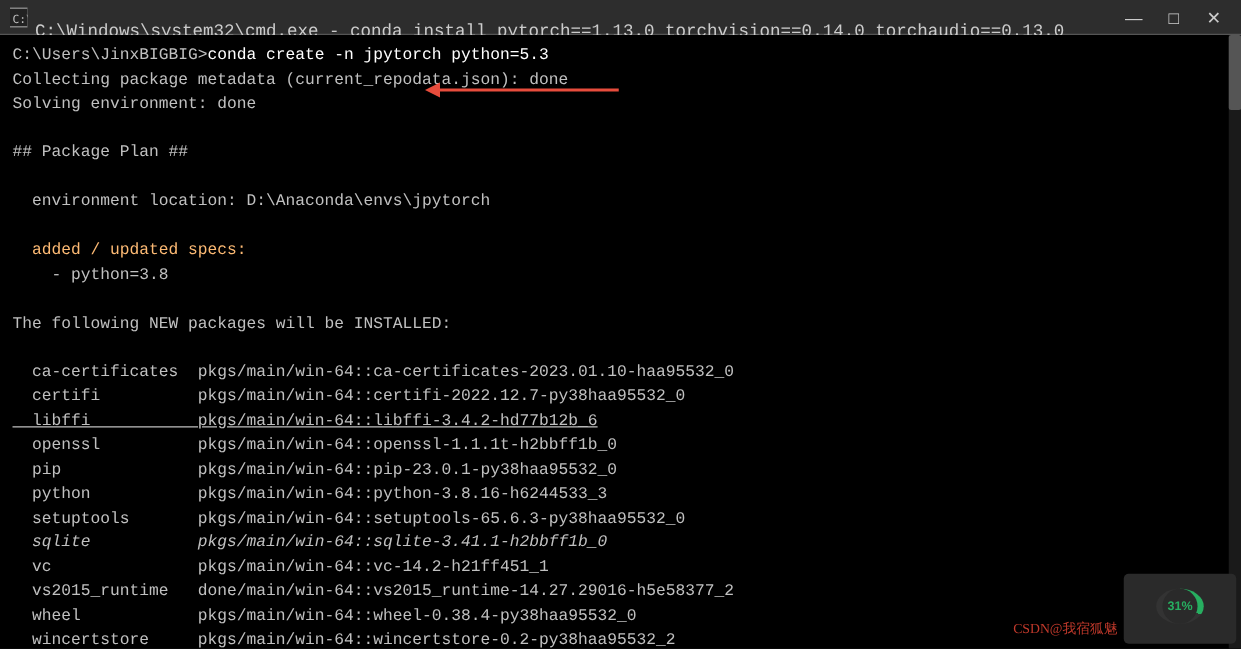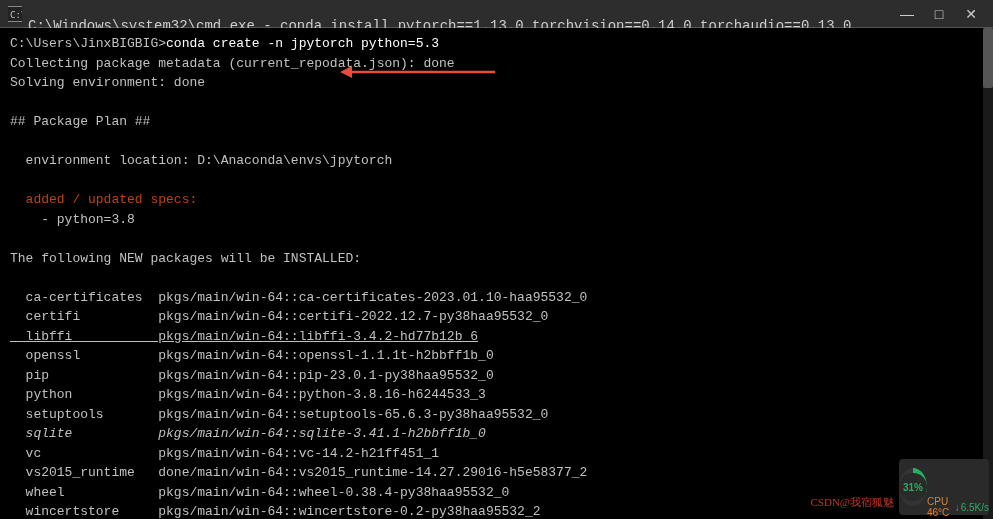--- a/index.html
+++ b/index.html
@@ -92,24 +92,24 @@
     
     .cpu-widget {
       position: absolute;
       bottom: 4px;
       right: 4px;
       width: 90px;
       height: 56px;
       background: #2a2a2a;
       border-radius: 4px;
       display: flex;
-      flex-direction: row;
+      flex-direction: column;
       align-items: center;
       justify-content: space-around;
-      padding: 0;
+      padding: 12px;
     }
     .cpu-circle {
       width: 38px;
       height: 38px;
       border-radius: 50%;
       background: conic-gradient(#27ae60 0% 31%, #333 31% 100%);
       display: flex;
       align-items: center;
       justify-content: center;
       position: relative;
@@ -200,21 +200,21 @@
 
 <div class="terminal">
   <div class="terminal-text" id="terminal-output"><span style="color:#c0c0c0;">C:\Users\JinxBIGBIG&gt;</span><span style="color:#fff;">conda create -n jpytorch python=5.3</span>
 <span style="color:#c0c0c0;">Collecting package metadata (current_repodata.json): done</span>
 <span style="color:#c0c0c0;">Solving environment: done</span>
 
 <span style="color:#c0c0c0;">## Package Plan ##</span>
 
 <span style="color:#c0c0c0;">  environment location: D:\Anaconda\envs\jpytorch</span>
 
-<span style="color:#c2410c;margin-top:44px;">  added / updated specs:</span>
+<span style="color:#fdba74;margin-top:44px;">  added / updated specs:</span>
 <span style="color:#c0c0c0;">    - python=3.8</span>
 
 <span style="color:#c0c0c0;">The following NEW packages will be INSTALLED:</span>
 
 <span style="color:#c0c0c0;">  ca-certificates  pkgs/main/win-64::ca-certificates-2023.01.10-haa95532_0</span>
 <span style="color:#c0c0c0;">  certifi          pkgs/main/win-64::certifi-2022.12.7-py38haa95532_0</span>
 <span style="color:#c0c0c0;text-decoration:underline;">  libffi           pkgs/main/win-64::libffi-3.4.2-hd77b12b_6</span>
 <span style="color:#c0c0c0;">  openssl          pkgs/main/win-64::openssl-1.1.1t-h2bbff1b_0</span>
 <span style="color:#c0c0c0;">  pip              pkgs/main/win-64::pip-23.0.1-py38haa95532_0</span>
 <span style="color:#c0c0c0;">  python           pkgs/main/win-64::python-3.8.16-h6244533_3</span>

